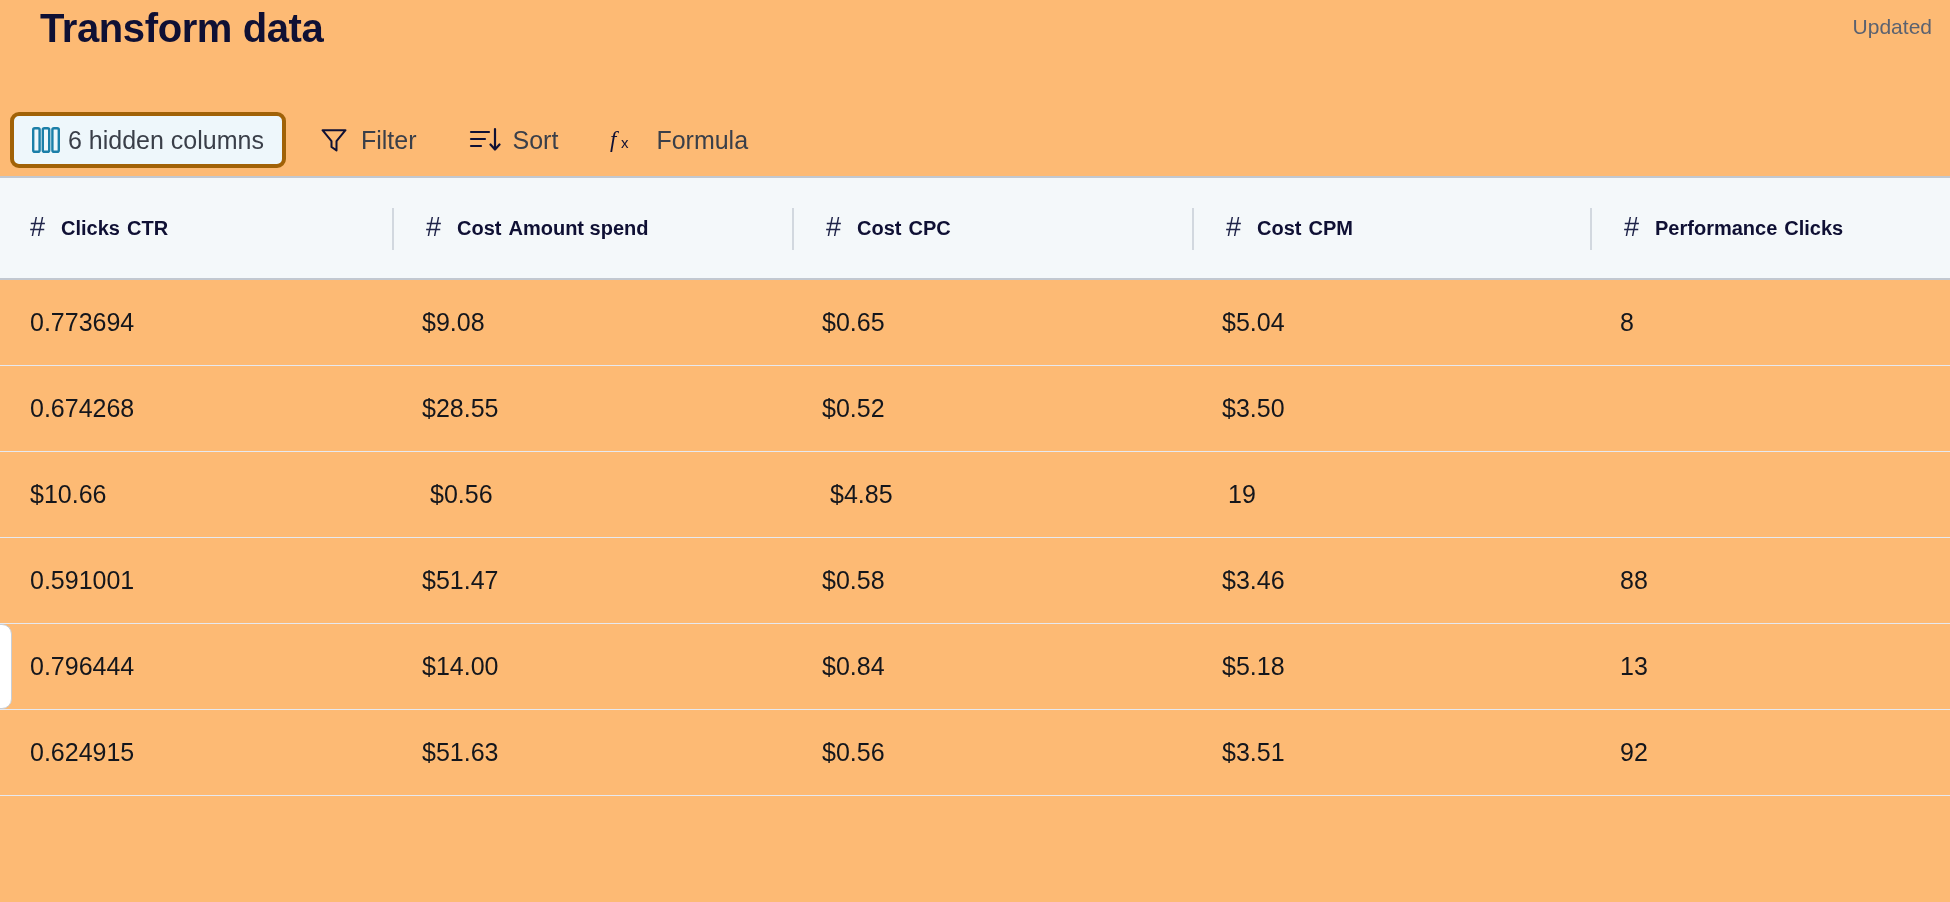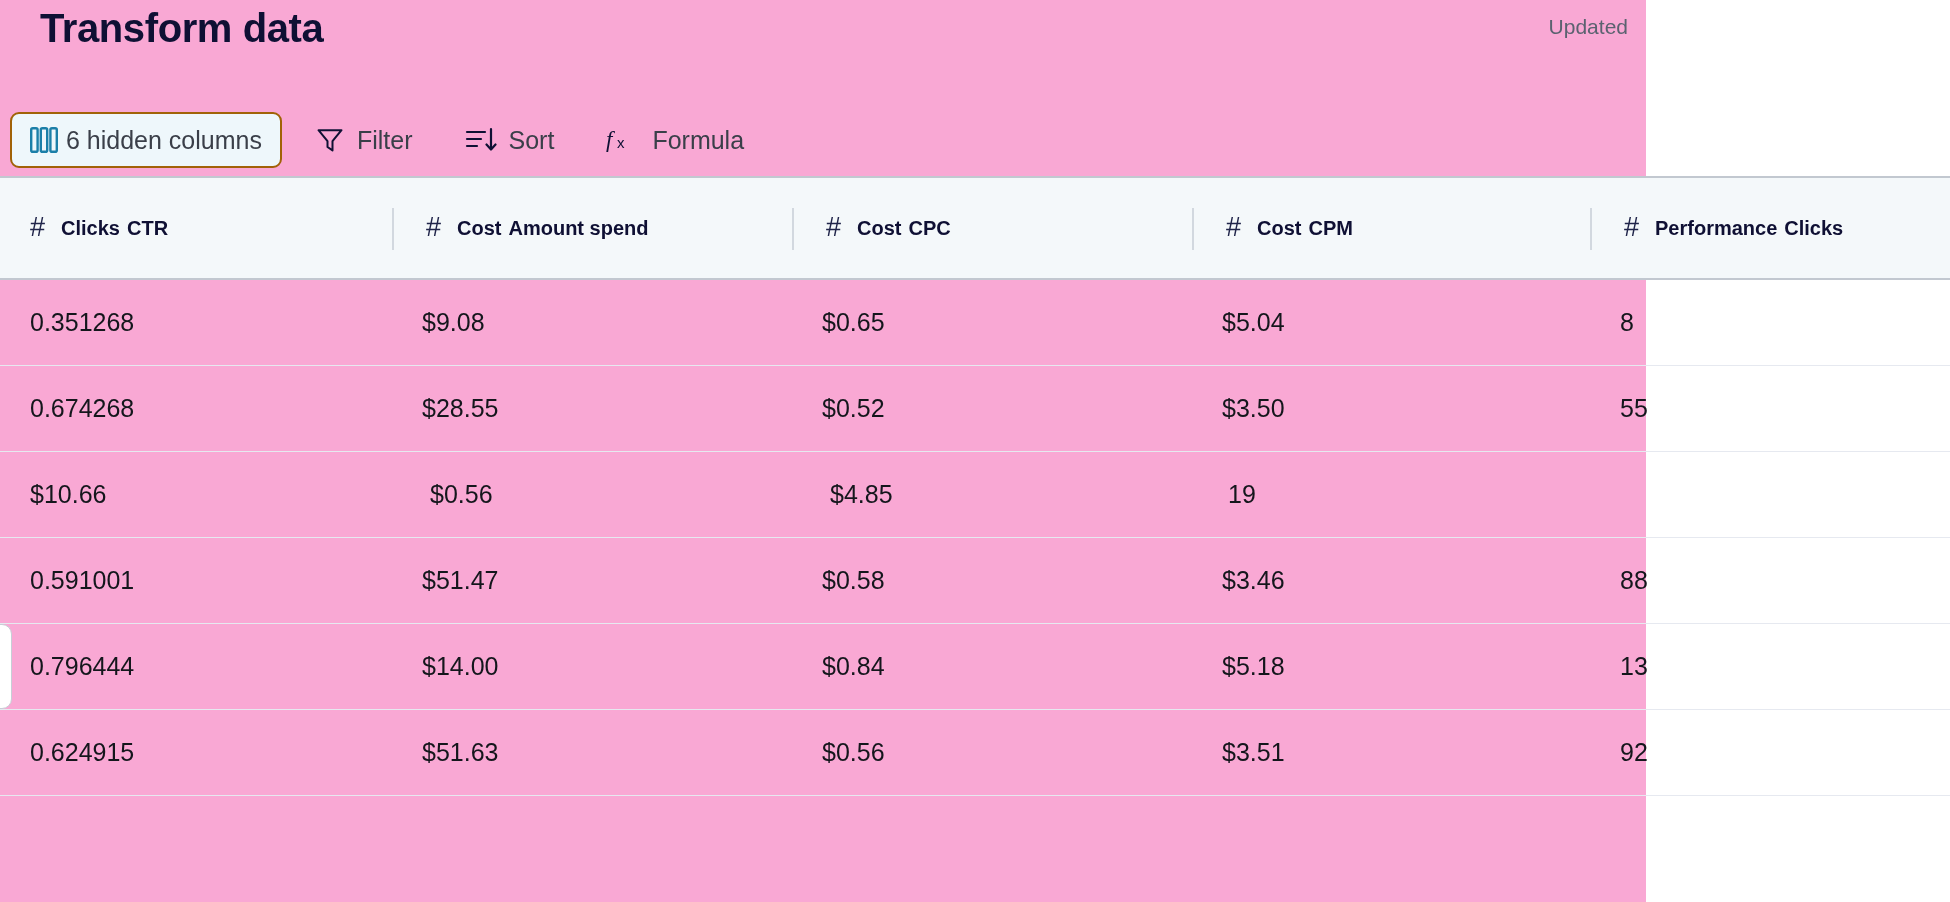--- a/index.html
+++ b/index.html
@@ -8,23 +8,23 @@
     width: 1950px;
     height: 902px;
     overflow: hidden;
     background: #ffffff;
     font-family: "Liberation Sans", sans-serif;
     -webkit-font-smoothing: antialiased;
   }
 
   .page {
     position: relative;
-    width: 1646px;
+    width: 1950px;
     height: 902px;
-    background: #f9a8d4;
+    background: #fdba74;
   }
 
   
   .header {
     position: relative;
     height: 104px;
     padding: 0 40px;
     display: flex;
     align-items: flex-start;
     justify-content: space-between;
@@ -118,21 +118,21 @@
     padding: 0 18px;
     border-radius: 9px;
     cursor: pointer;
     background: transparent;
     border: 1px solid transparent;
     white-space: nowrap;
   }
 
   .tool-btn.pill {
     background: #eef7fb;
-    border: 2px solid #a16207;
+    border: 4px solid #a16207;
     gap: 8px;
   }
 
   .tool-label {
     font-size: 25px;
     color: #3a3f49;
   }
 
   .icon {
     display: flex;
@@ -358,32 +358,31 @@
         <span class="th-text">
           <span class="th-group">Performance</span>
           <span class="th-field">Clicks</span>
         </span>
       </div>
 
     </div>
 
     <div id="tbody">
         <div class="tr">
-          <div class="td c0">0.351268</div>
+          <div class="td c0">0.773694</div>
           <div class="td c1">$9.08</div>
           <div class="td c2">$0.65</div>
           <div class="td c3">$5.04</div>
           <div class="td c4">8</div>
         </div>
         <div class="tr">
           <div class="td c0">0.674268</div>
           <div class="td c1">$28.55</div>
           <div class="td c2">$0.52</div>
           <div class="td c3">$3.50</div>
-          <div class="td c4">55</div>
         </div>
         <div class="tr">
           <div class="td c1">$10.66</div>
           <div class="td c2">$0.56</div>
           <div class="td c3">$4.85</div>
           <div class="td c4">19</div>
         </div>
         <div class="tr">
           <div class="td c0">0.591001</div>
           <div class="td c1">$51.47</div>

